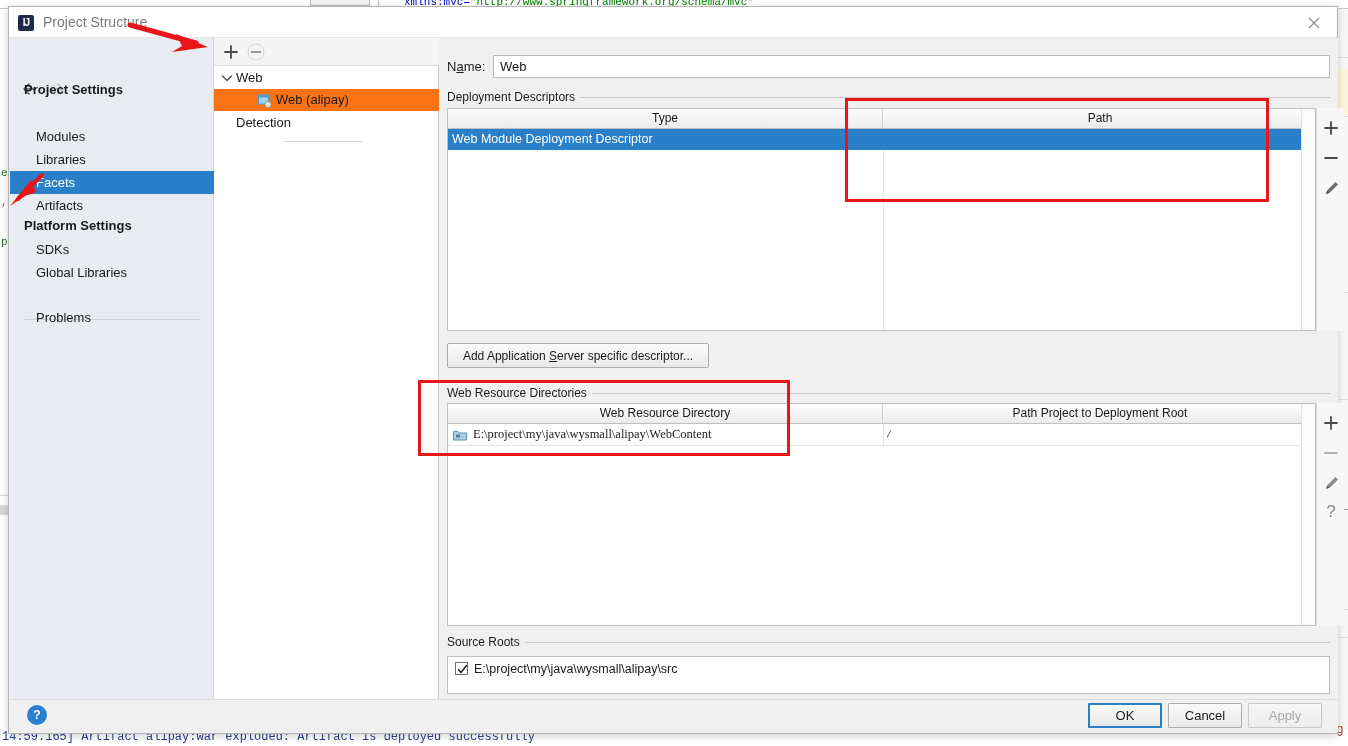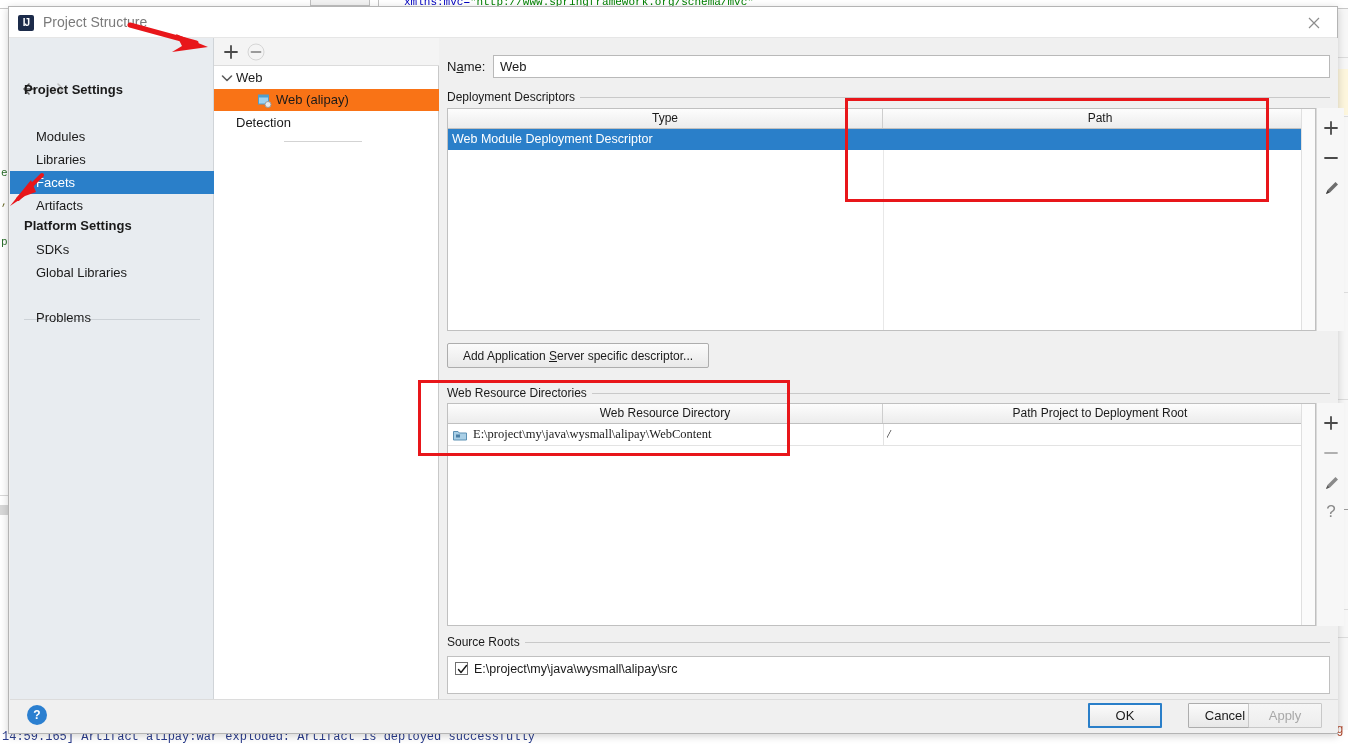--- a/index.html
+++ b/index.html
@@ -227,21 +227,21 @@
     cursor: default; font-family: "Liberation Sans", sans-serif;
   }
   .dlg-btn {
     position: absolute; top: 3px; height: 25px;
     background: linear-gradient(#fbfbfb, #e8e8e8);
     border: 1px solid #adadad; border-radius: 1px;
     font-family: "Liberation Sans", sans-serif; font-size: 13px; color: #1a1a1a;
     cursor: default;
   }
   #ok-btn { left: 1078px; width: 74px; border: 2px solid #2a7fc9; }
-  #cancel-btn { left: 1158px; width: 74px; margin-left: 20px; }
+  #cancel-btn { left: 1158px; width: 74px; }
   #apply-btn { left: 1238px; width: 74px; color: #a8a8a8; border-color: #c8c8c8; background: linear-gradient(#f6f6f6,#ededed); }
 
   
   #annot { position: absolute; inset: 0; pointer-events: none; z-index: 50; }
   .red-rect { position: absolute; border: 3px solid #e8161a; }
 </style>
 </head>
 <body>
 
 <div id="ide-bg">

